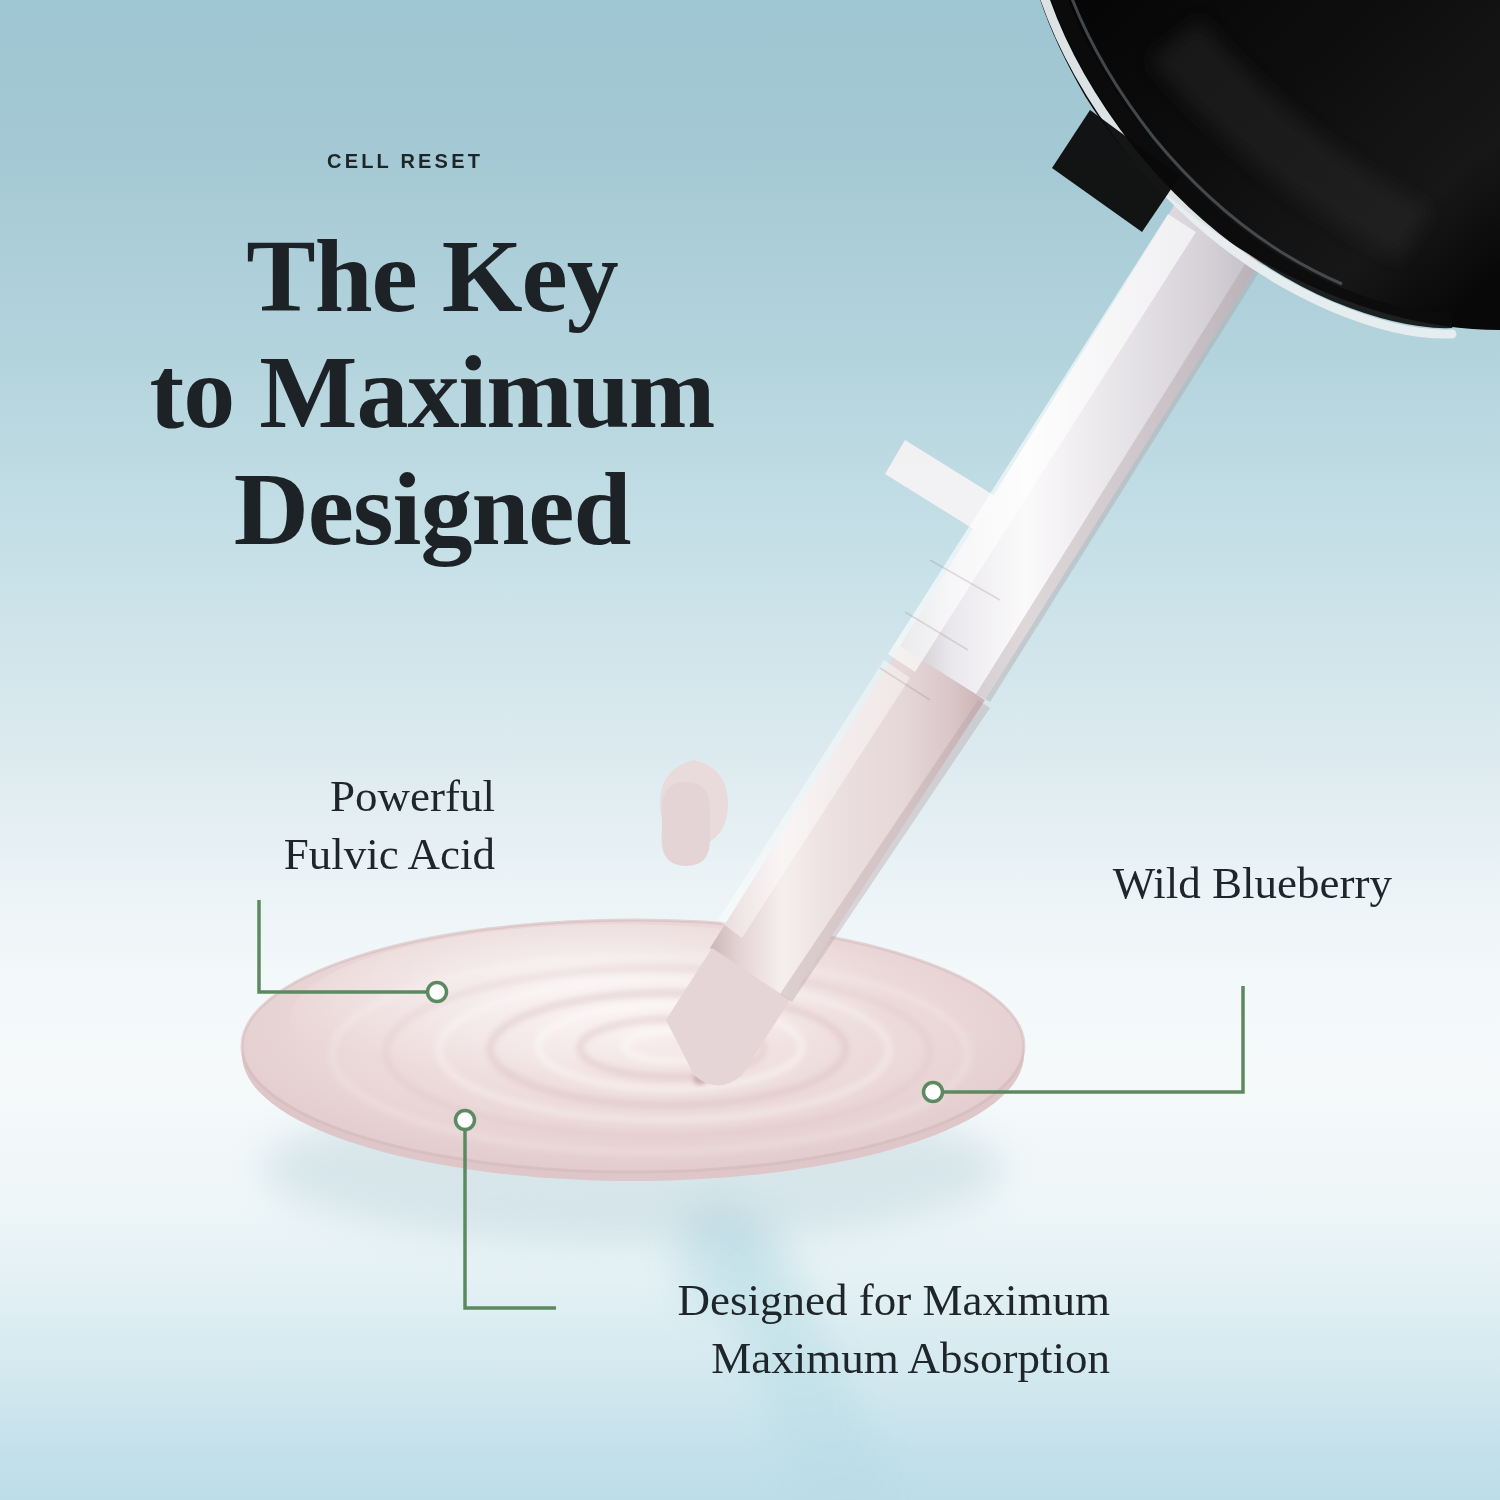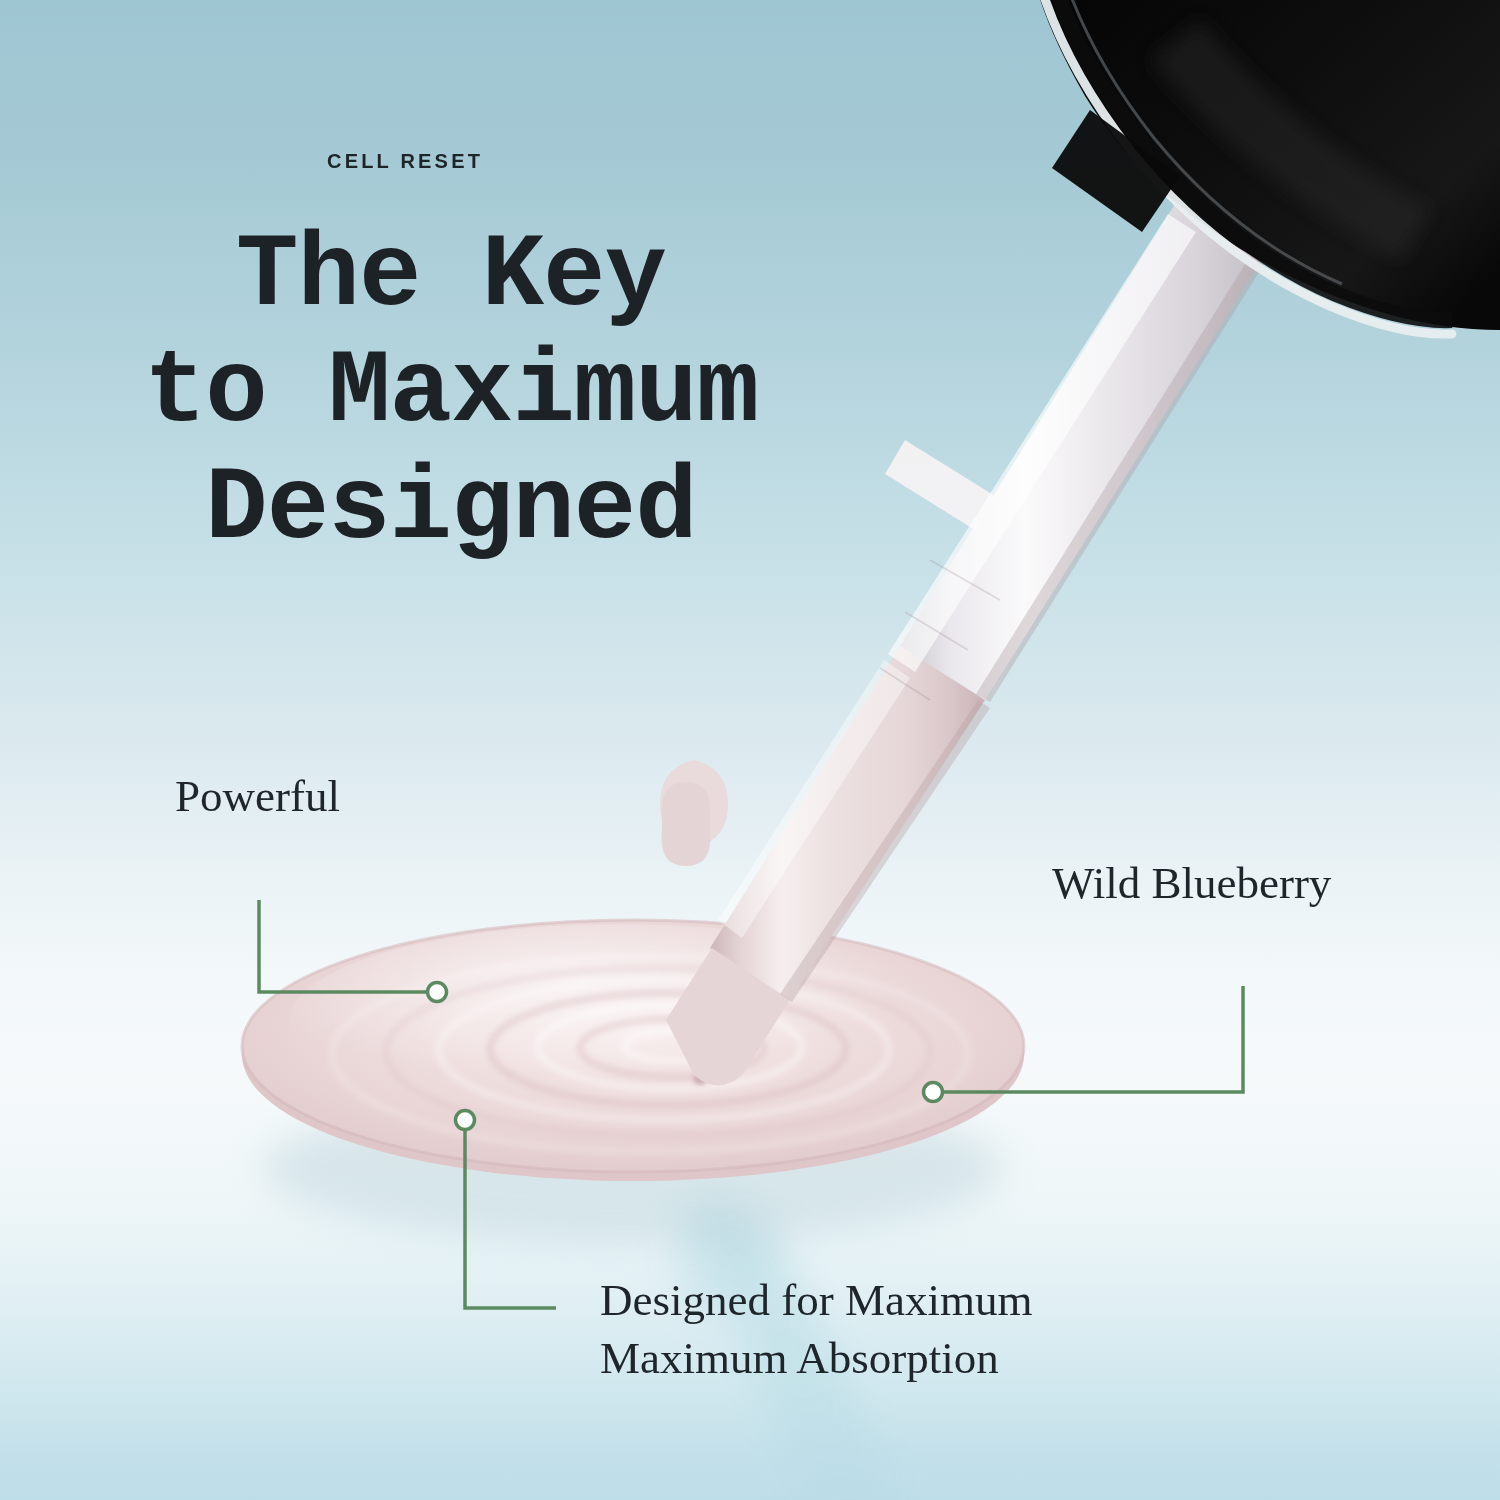--- a/index.html
+++ b/index.html
@@ -38,42 +38,42 @@
     top: 150px;
     font-family: "Liberation Sans", sans-serif;
     font-weight: 700;
     font-size: 20px;
     letter-spacing: 3.2px;
     color: #1e2529;
     white-space: nowrap;
   }
   .headline {
     position: absolute;
-    left: 131px;
+    left: 112px;
     top: 218px;
     width: 640px;
     text-align: center;
-    font-family: Liberation Mono, monospace;
+    font-family: Liberation Serif, serif;
     font-weight: 700;
     font-size: 104px;
     line-height: 1.12;
     letter-spacing: -1px;
     color: #1d2226;
   }
   .headline .hl-line { display: block; white-space: nowrap; }
 
   
   .callout {
     position: absolute;
     font-family: "Liberation Serif", serif;
     font-weight: 400;
     font-size: 45px;
     line-height: 1.28;
     color: #1f262b;
-    text-align: left;
+    text-align: right;
     white-space: nowrap;
   }
   .callout span { display: block; }
   #callout-fulvic    { left: 175px;  top: 768px; width: 320px; }
   #callout-blueberry { left: 1052px; top: 855px; width: 340px; }
   #callout-absorption{ left: 600px;  top: 1272px; width: 510px; }
 
   
   #leaders {
     position: absolute;
@@ -251,20 +251,21 @@
   <div class="eyebrow">CELL RESET</div>
 
   <div class="headline">
     <span class="hl-line">The Key</span>
     <span class="hl-line">to Maximum</span>
     <span class="hl-line">Designed</span>
   </div>
 
   <div class="callout" id="callout-fulvic">
     <span>Powerful</span>
+    <span>Fulvic Acid</span>
   </div>
 
   <div class="callout" id="callout-blueberry">
     <span>Wild Blueberry</span>
   </div>
 
   <div class="callout" id="callout-absorption">
     <span>Designed for Maximum</span>
     <span>Maximum Absorption</span>
   </div>

